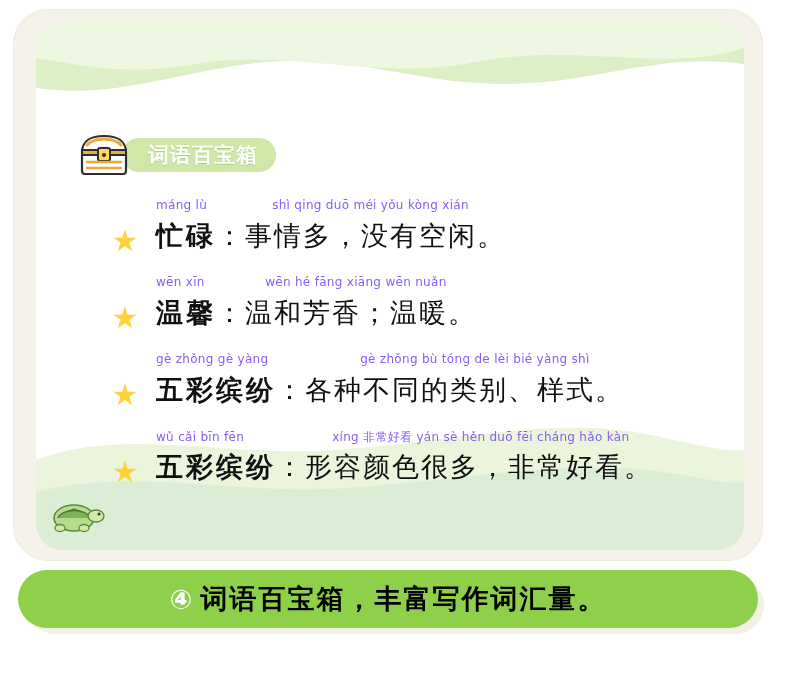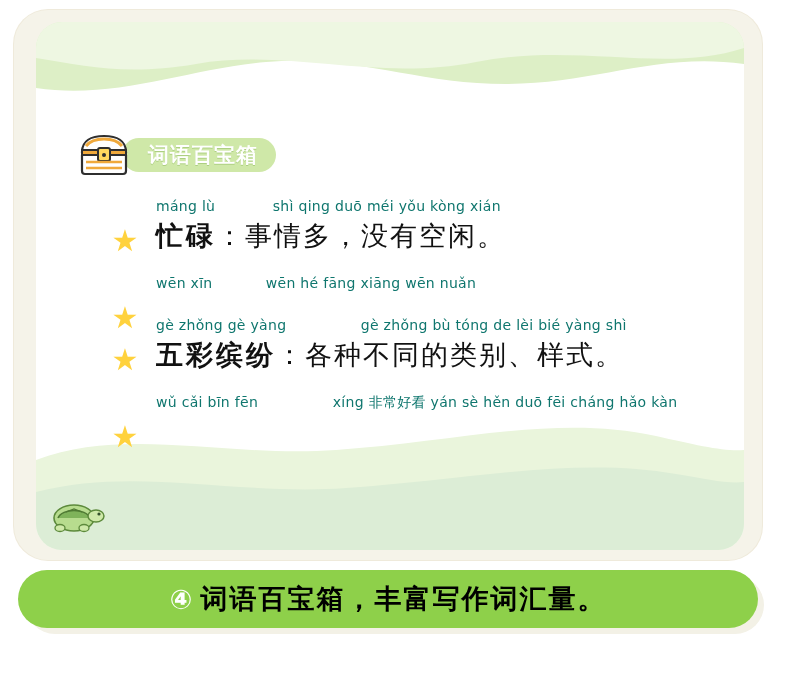--- a/index.html
+++ b/index.html
@@ -118,22 +118,22 @@
     height: 30px;
     color: #ffd23d;
     font-size: 30px;
     line-height: 30px;
     text-align: center;
   }
   .pinyin-line {
     height: 20px;
     white-space: nowrap;
     font-family: "DejaVu Sans", sans-serif;
-    font-size: 14px;
-    color: #0f766e;
+    font-size: 12px;
+    color: #8b5cf6;
     letter-spacing: 0.3px;
   }
   .pinyin-line .seg { display: inline-block; }
   .han-line {
     white-space: nowrap;
     font-family: "DejaVu Sans", sans-serif;
     font-size: 27px;
     color: #111111;
     line-height: 34px;
     margin-top: 1px;
@@ -239,38 +239,44 @@
             <span class="word">忙碌</span><span class="defn">：事情多，没有空闲。</span>
           </div>
         </div>
 
         <div class="entry">
           <div class="star">★</div>
           <div class="pinyin-line">
             <span class="seg" style="width:105px">wēn xīn</span>
             <span class="seg">wēn hé fāng xiāng    wēn nuǎn</span>
           </div>
+          <div class="han-line">
+            <span class="word">温馨</span><span class="defn">：温和芳香；温暖。</span>
+          </div>
         </div>
 
         <div class="entry">
           <div class="star">★</div>
           <div class="pinyin-line">
             <span class="seg" style="width:200px">gè zhǒng gè yàng</span>
             <span class="seg">gè zhǒng bù tóng de lèi bié    yàng shì</span>
           </div>
           <div class="han-line">
             <span class="word">五彩缤纷</span><span class="defn">：各种不同的类别、样式。</span>
           </div>
         </div>
 
         <div class="entry">
           <div class="star">★</div>
           <div class="pinyin-line">
             <span class="seg" style="width:172px">wǔ cǎi bīn fēn</span>
             <span class="seg">xíng 非常好看 yán sè hěn duō    fēi cháng hǎo kàn</span>
+          </div>
+          <div class="han-line">
+            <span class="word">五彩缤纷</span><span class="defn">：形容颜色很多，非常好看。</span>
           </div>
         </div>
 
       </div>
 
       <div class="turtle">
         <svg width="64" height="46" viewBox="0 0 64 46" aria-hidden="true">
           <ellipse cx="30" cy="26" rx="20" ry="13" fill="#b7dc8e" stroke="#5d8a3c" stroke-width="1.6"></ellipse>
           <path d="M14 26 C18 16 42 16 46 26" fill="#7fb35a" stroke="#4f7a33" stroke-width="1.6"></path>
           <path d="M22 20 L30 17 L38 20" fill="none" stroke="#4f7a33" stroke-width="1.2"></path>

